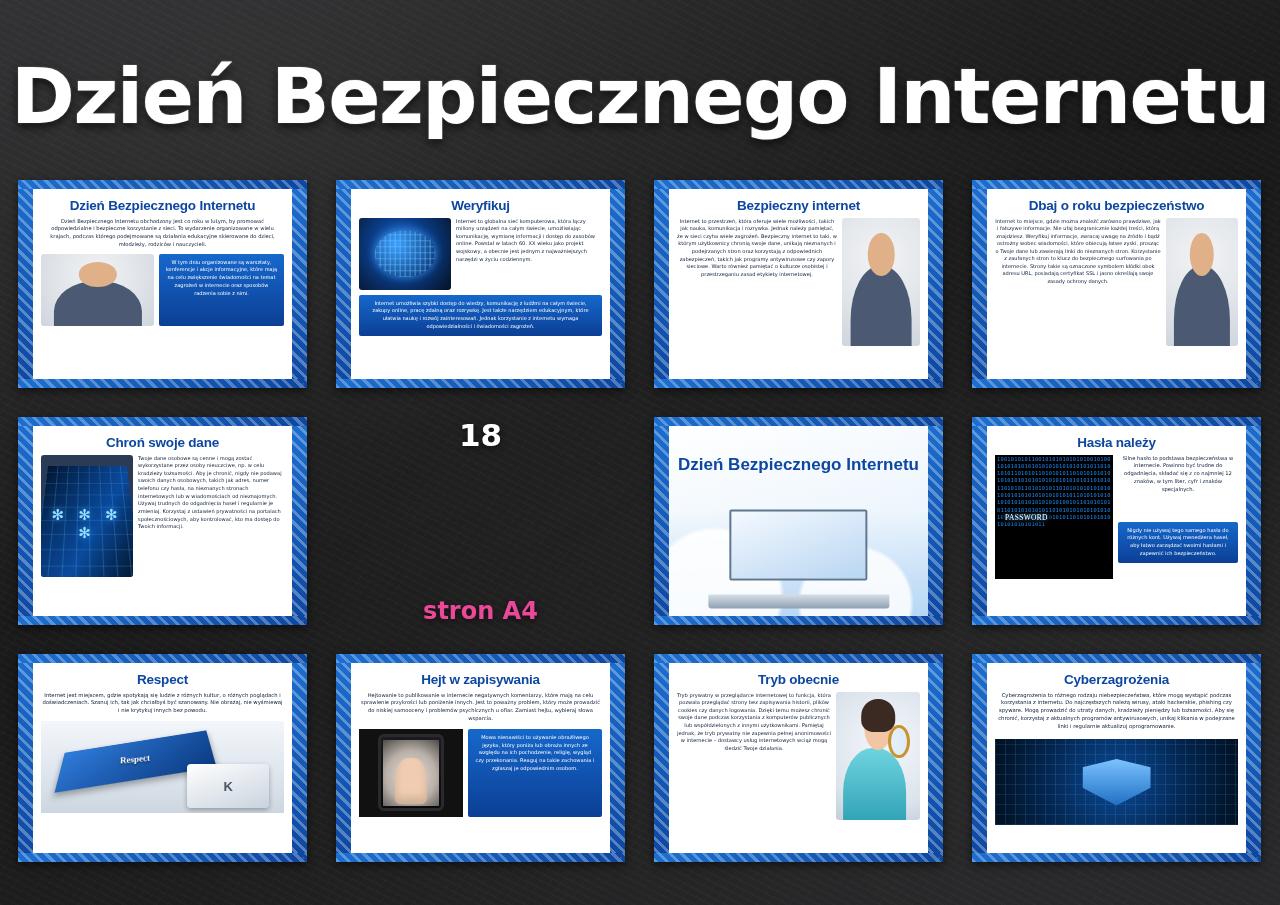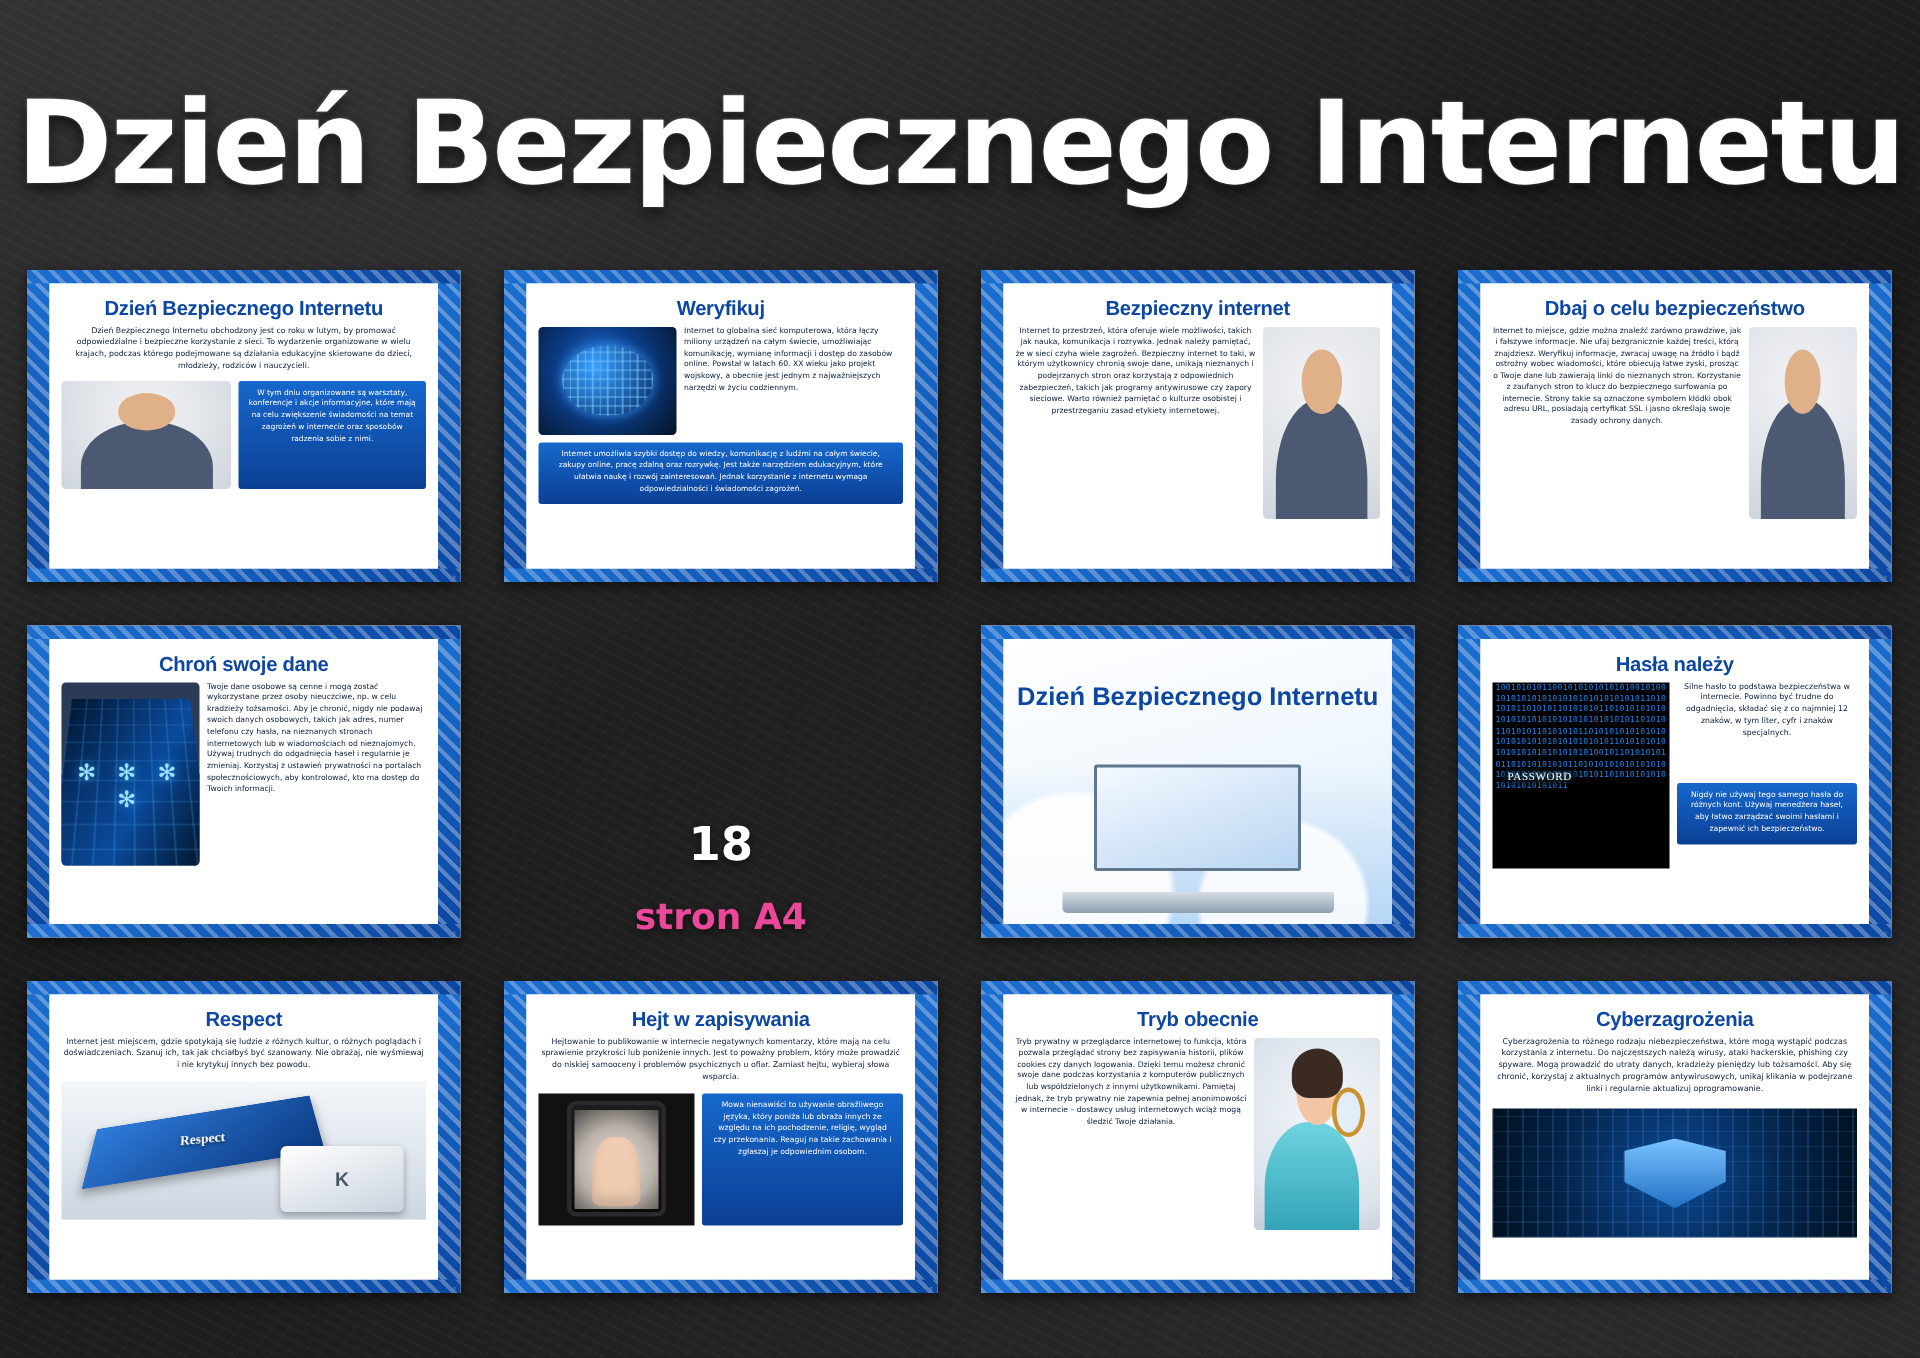--- a/index.html
+++ b/index.html
@@ -328,21 +328,21 @@
     position: absolute; inset: auto 0 0 0; height: 56%;
     background:
       radial-gradient(circle at 18% 80%, rgba(255,255,255,0.9) 0 28%, rgba(255,255,255,0) 30%),
       radial-gradient(circle at 72% 88%, rgba(255,255,255,0.85) 0 26%, rgba(255,255,255,0) 28%),
       linear-gradient(180deg, rgba(173,210,245,0.0), rgba(150,196,240,0.55));
   }
   
   .promo {
     width: 289px; height: 208px;
     display: flex; flex-direction: column;
-    align-items: center; justify-content: flex-end;
+    align-items: center; justify-content: space-between;
     gap: 16px;
   }
   .promo-num {
     color: #ffffff;
     font-size: 31px;
     font-weight: 700;
     font-family: "DejaVu Sans", sans-serif;
     text-shadow: 0 2px 6px rgba(0,0,0,0.6);
   }
   .promo-sub {
@@ -417,21 +417,21 @@
     </div>
   </div>
 
   <div class="cell">
     <div class="slide">
       <div class="frame-l"></div>
       <div class="frame-r"></div>
       <div class="frame-t"></div>
       <div class="frame-b"></div>
       <div class="inner">
-        <div class="s-title">Dbaj o celu bezpieczeństwo</div>
+        <div class="s-title">Dbaj o roku bezpieczeństwo</div>
         <div class="row">
           <div class="col body-txt" style="font-size:5.05px;">Internet to miejsce, gdzie można znaleźć zarówno prawdziwe, jak i fałszywe informacje. Nie ufaj bezgranicznie każdej treści, którą znajdziesz. Weryfikuj informacje, zwracaj uwagę na źródło i bądź ostrożny wobec wiadomości, które obiecują łatwe zyski, prosząc o Twoje dane lub zawierają linki do nieznanych stron. Korzystanie z zaufanych stron to klucz do bezpiecznego surfowania po internecie. Strony takie są oznaczone symbolem kłódki obok adresu URL, posiadają certyfikat SSL i jasno określają swoje zasady ochrony danych.</div>
           <div class="ph ph-person rounded" style="width:72px;height:128px;"></div>
         </div>
       </div>
       <div class="credit">©</div>
     </div>
   </div>
 
   <div class="cell">

